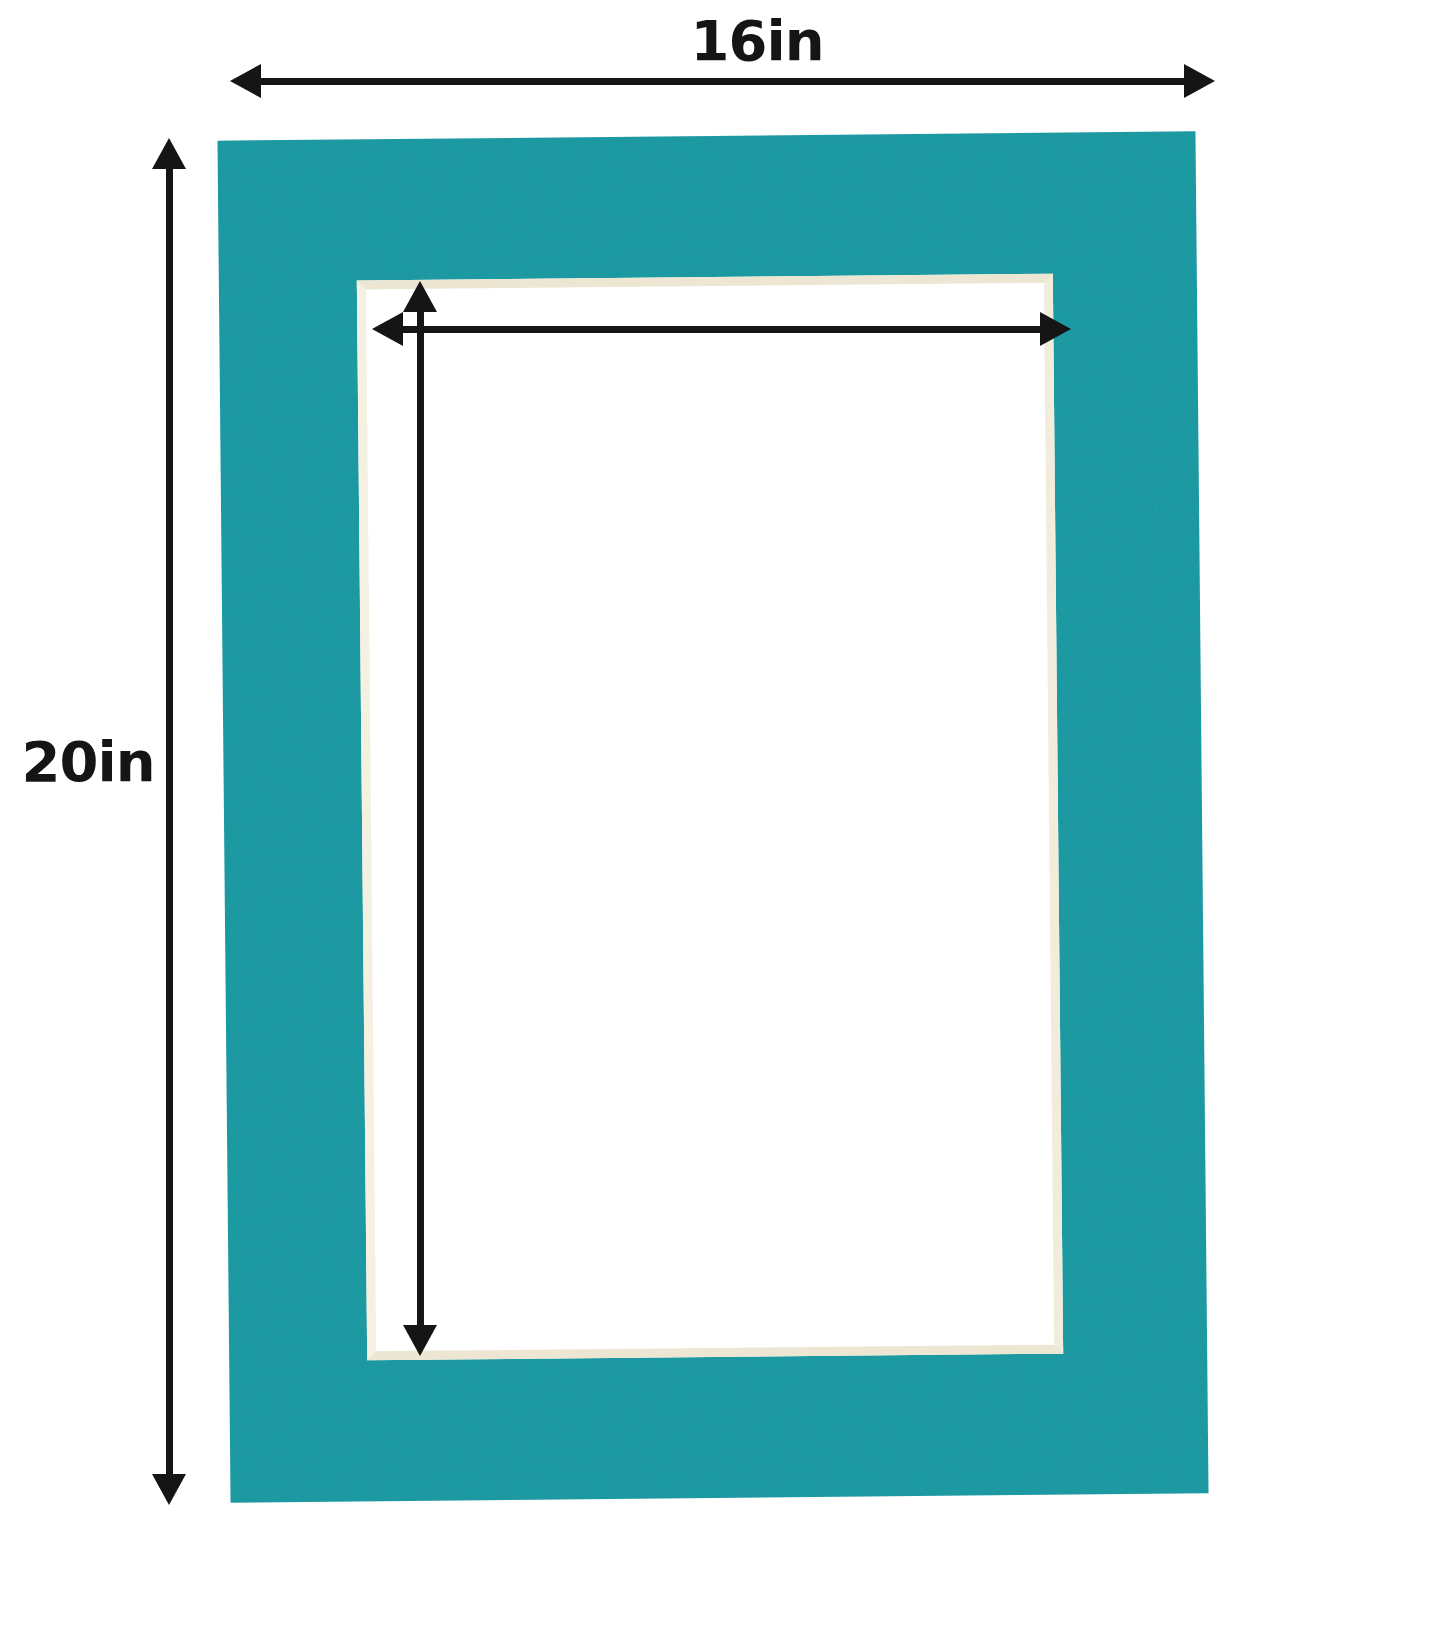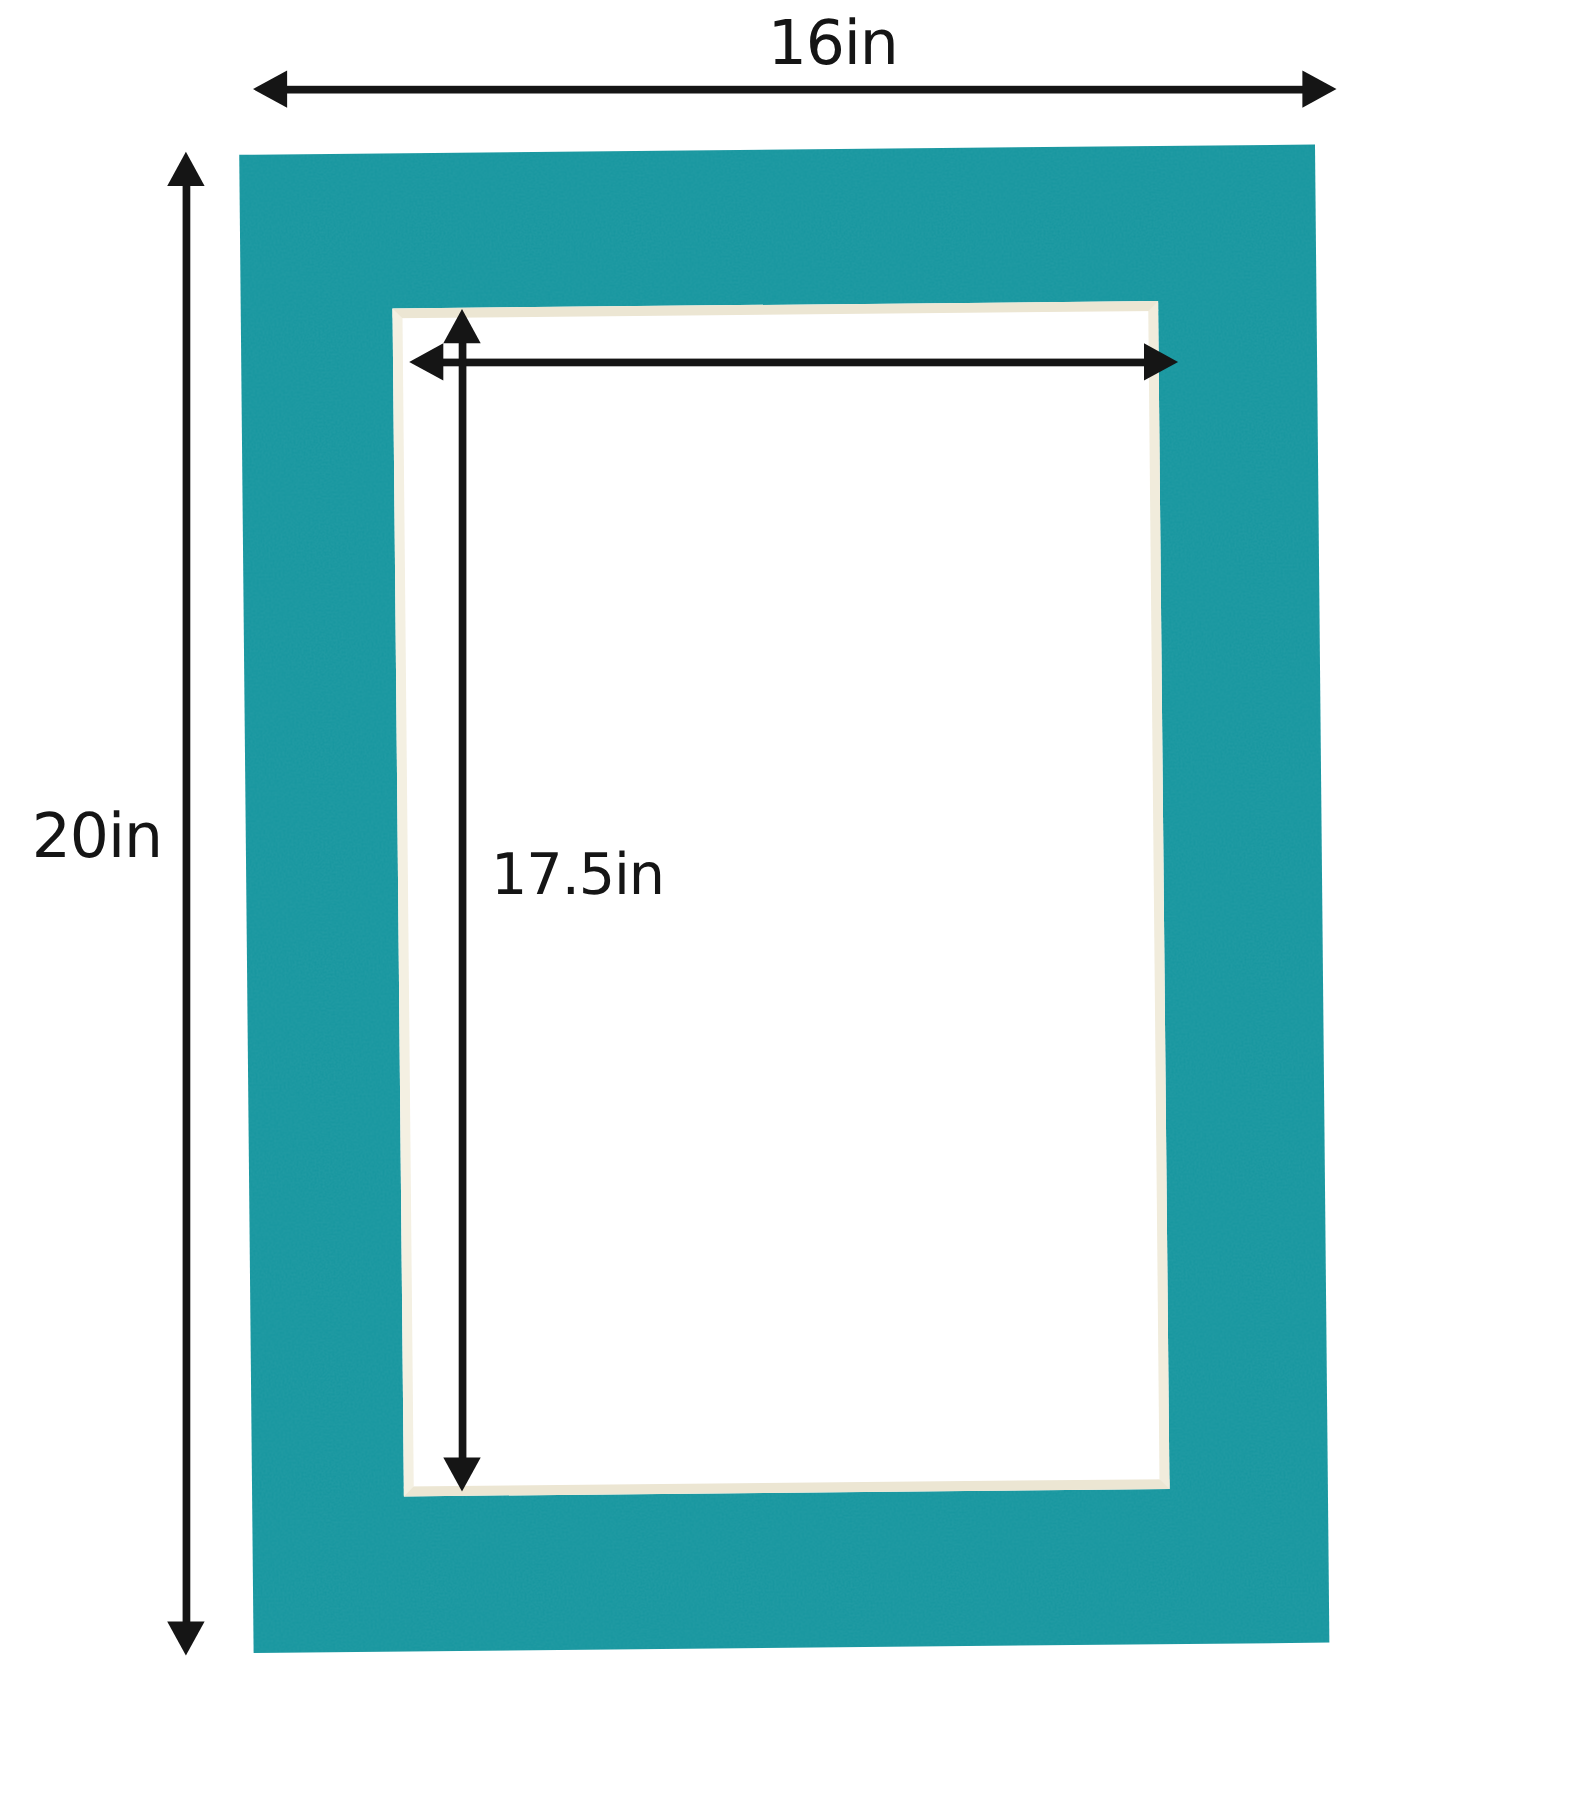--- a/index.html
+++ b/index.html
@@ -70,21 +70,21 @@
     position: absolute; width: 0; height: 0; left: -17px;
     border-left: 17px solid transparent; border-right: 17px solid transparent;
   }
   .arrow-v .head-top    { top: 0;    border-bottom: 31px solid var(--arrow); }
   .arrow-v .head-bottom { bottom: 0; border-top: 31px solid var(--arrow); }
 
   
   .dim-label {
     position: absolute;
     transform: translate(-50%, -50%);
-    font-weight: normal;
+    font-weight: bold;
     color: var(--arrow);
     white-space: nowrap;
     letter-spacing: -1px;
     z-index: 3;
   }
   .dim-label.outer { font-size: 56px; }
   .dim-label.inner { font-size: 52px; }
 </style>
 </head>
 <body>
@@ -120,15 +120,14 @@
     <span class="shaft"></span>
     <span class="head head-left"></span>
     <span class="head head-right"></span>
   </div>
 
   <div class="arrow-v" style="left:420px; top:281px; height:1075px;">
     <span class="shaft"></span>
     <span class="head head-top"></span>
     <span class="head head-bottom"></span>
   </div>
-  <div class="dim-label inner" style="left:525px; top:796px;">17.5in</div>
 
 </div>
 
 </body></html>

